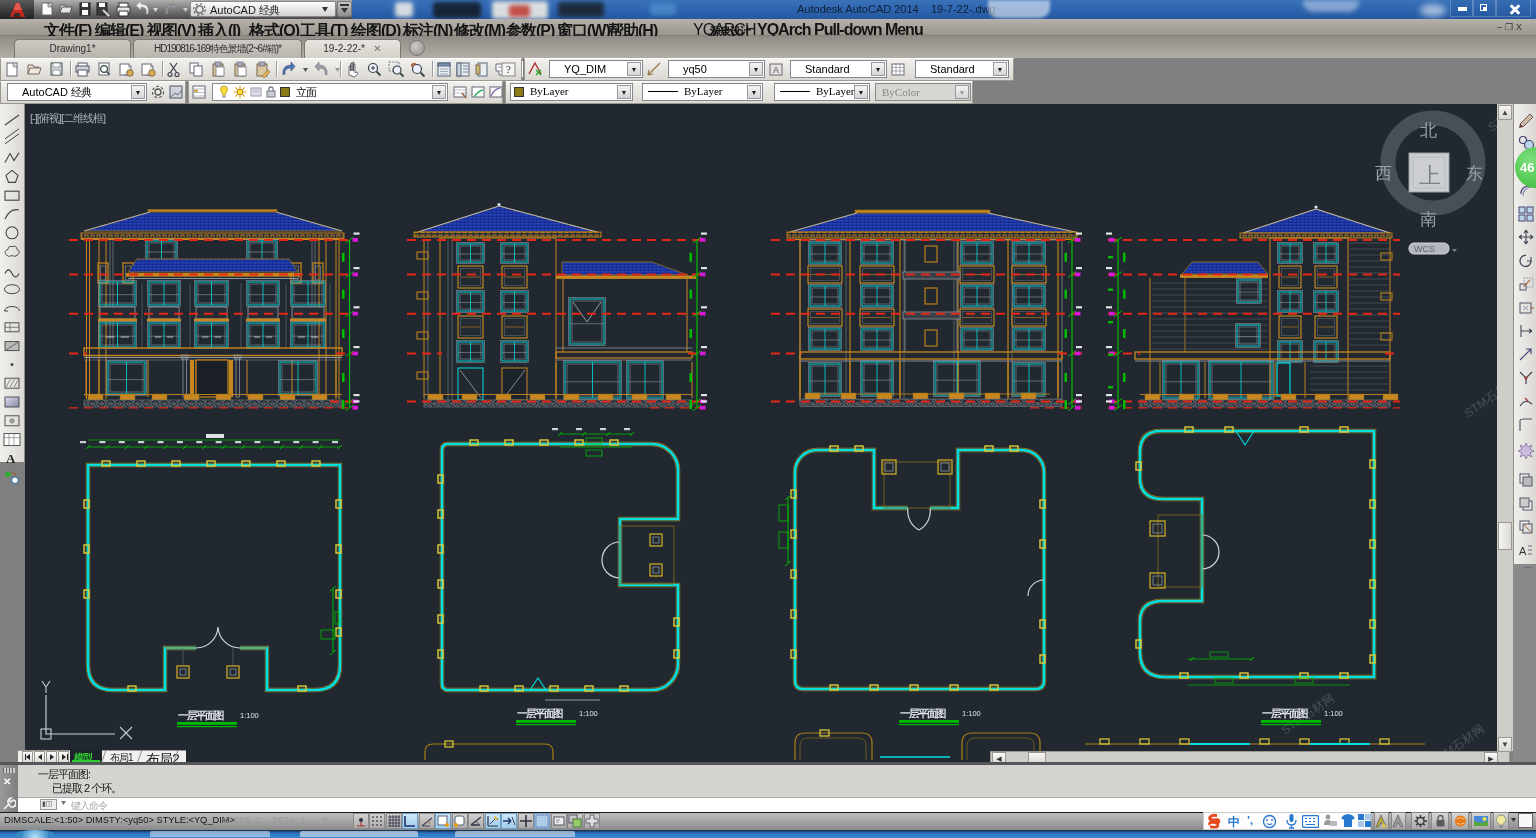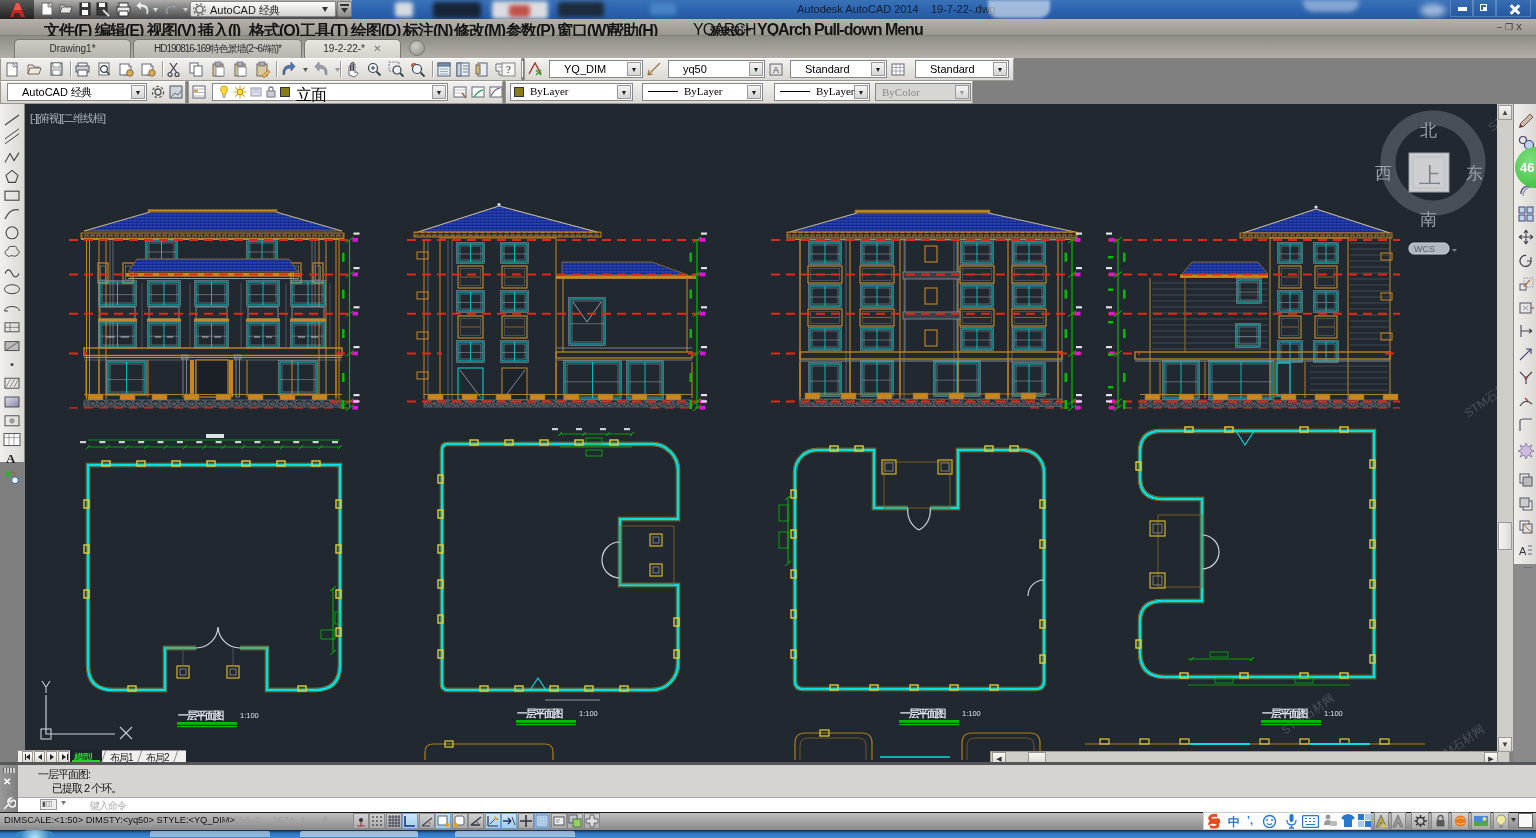--- a/index.html
+++ b/index.html
@@ -287,21 +287,21 @@
   </svg>
 <svg class="abs" style="left:248px;top:84px" width="17" height="17" viewBox="0 0 17 17">
     <rect x="3" y="4" width="10" height="8" fill="#dde" stroke="#99a"></rect>
     <path d="M5 6 l6 0 M5 8 l6 0" stroke="#aab" stroke-width=".6"></path>
   </svg>
 <svg class="abs" style="left:263px;top:84px" width="17" height="17" viewBox="0 0 17 17">
     <rect x="4" y="7" width="8" height="6" fill="#c9cdd4" stroke="#778"></rect>
     <path d="M6 7 L6 4 q2 -2 4 0 l0 3" fill="none" stroke="#778" stroke-width="1.2"></path>
   </svg>
 <div class="abs" style="left:280px;top:87px;width:10px;height:10px;background:#8a7a18;border:1px solid #333"></div>
-<div class="abs cjk" style="left:296px;top:85px;font-size:16px">立面</div>
+<div class="abs cjk" style="left:296px;top:85px;font-size:11px">立面</div>
 <svg class="abs" style="left:452px;top:84px" width="17" height="17" viewBox="0 0 17 17">
     <rect x="2" y="3" width="12" height="10" fill="#fff" stroke="#667"></rect>
     <path d="M2 6 l12 0 M2 9 l12 0" stroke="#99a" stroke-width=".6"></path>
     <path d="M10 9 l4 5" stroke="#964" stroke-width="1.6"></path>
   </svg>
 <svg class="abs" style="left:470px;top:84px" width="17" height="17" viewBox="0 0 17 17">
     <rect x="2" y="3" width="12" height="10" fill="#fff" stroke="#667"></rect>
     <path d="M4 13 q4 -6 9 -7" stroke="#3a6" stroke-width="1.3" fill="none"></path>
   </svg>
 <svg class="abs" style="left:488px;top:84px" width="17" height="17" viewBox="0 0 17 17">
@@ -1400,42 +1400,42 @@
 <div class="abs" style="left:26px;top:754px;width:4px;height:6px;background:#222;clip-path:polygon(100% 0,100% 100%,0 50%)"></div>
 <div class="abs" style="left:24.5px;top:754px;width:1.2px;height:6px;background:#222"></div>
 <div class="abs" style="left:38px;top:754px;width:4px;height:6px;background:#222;clip-path:polygon(100% 0,100% 100%,0 50%)"></div>
 <div class="abs" style="left:50px;top:754px;width:4px;height:6px;background:#222;clip-path:polygon(0 0,100% 50%,0 100%)"></div>
 <div class="abs" style="left:62px;top:754px;width:4px;height:6px;background:#222;clip-path:polygon(0 0,100% 50%,0 100%)"></div>
 <div class="abs" style="left:66.5px;top:754px;width:1.2px;height:6px;background:#222"></div>
 <div class="abs" style="left:70px;top:750px;width:32px;height:14px;background:#1e242c"></div>
 <div class="abs cjk" style="left:74px;top:751px;font-size:10px;color:#2ecc2e;font-weight:bold">模型</div>
 <div class="abs" style="left:72px;top:760px;width:28px;height:3px;background:#2ecc2e"></div>
 <div class="abs cjk" style="left:110px;top:751px;font-size:10px;color:#222">布局1</div>
-<div class="abs cjk" style="left:146px;top:751px;font-size:10px;color:#222">布局2</div>
+<div class="abs cjk" style="left:146px;top:751px;font-size:14px;color:#222">布局2</div>
 <div class="abs" style="left:103px;top:750px;width:1px;height:14px;background:#888;transform:skewX(-20deg)"></div>
 <div class="abs" style="left:139px;top:750px;width:1px;height:14px;background:#888;transform:skewX(-20deg)"></div>
 <div class="abs" style="left:175px;top:750px;width:1px;height:14px;background:#888;transform:skewX(-20deg)"></div>
 <div class="abs" style="left:990px;top:751px;width:520px;height:14px;background:#cfcdc8;border:1px solid #9a988f"></div>
 <div class="abs" style="left:992px;top:752px;width:14px;height:12px;background:linear-gradient(180deg,#fdfdfd,#dcdad6);border:1px solid #9a988f;font-size:7px;color:#333;text-align:center;line-height:11px">◀</div>
 <div class="abs" style="left:1484px;top:752px;width:14px;height:12px;background:linear-gradient(180deg,#fdfdfd,#dcdad6);border:1px solid #9a988f;font-size:7px;color:#333;text-align:center;line-height:11px">▶</div>
 <div class="abs" style="left:1028px;top:752px;width:18px;height:12px;background:linear-gradient(180deg,#f8f7f5,#dcdad6);border:1px solid #9a988f"></div>
 <div id="cmdwin" class="abs"></div>
 <div id="cmdside" class="abs"></div>
 <div class="abs" style="left:3px;top:768px;width:12px;height:5px;background:repeating-linear-gradient(90deg,#666 0 1px,#ccc 1px 3px)"></div>
 <div class="abs" style="left:3px;top:776px;width:12px;height:12px;color:#fff;font-size:10px;font-weight:bold">✕</div>
 <svg class="abs" style="left:2px;top:797px" width="14" height="14" viewBox="0 0 14 14">
     <path d="M2 12 L7 7 M7 7 a3.5 3.5 0 1 0 4 -4 l-2 2 l-2 -2 l2 -2 a3.5 3.5 0 0 0 -2 6 Z" stroke="#f4f4f4" stroke-width="1.6" fill="none"></path>
   </svg>
 <div class="abs cjk" style="left:38px;top:767px;font-size:11px;color:#111">一层平面图:</div>
 <div class="abs cjk" style="left:52px;top:781px;font-size:11px;color:#111">已提取 2 个环。</div>
 <div id="cmdin" class="abs"></div>
 <div class="abs" style="left:40px;top:799px;width:17px;height:11px;border:1px solid #999;background:#eee"></div>
 <div class="abs" style="left:42px;top:800px;font-size:7px;color:#555">▮◫</div>
 <div class="abs" style="left:61px;top:801px;width:5px;height:4px;background:#777;clip-path:polygon(0 0,100% 0,50% 100%)"></div>
-<div class="abs cjk" style="left:90px;top:799px;font-size:10px;color:#aaa">键入命令</div>
+<div class="abs cjk" style="left:71px;top:799px;font-size:10px;color:#aaa">键入命令</div>
 <div id="statusbar" class="abs"></div>
 <div class="abs" style="left:4px;top:815px;font-size:9.3px;font-family:Liberation Sans, sans-serif;color:#111;white-space:pre">DIMSCALE:&lt;1:50&gt; DIMSTY:&lt;yq50&gt; STYLE:&lt;YQ_DIM&gt;</div>
 <div class="abs" style="left:222px;top:815px;font-size:9.3px;font-family:'Liberation Mono',monospace;color:#9b9b9b">12556.2, 3674.1 , 0</div>
 <div class="stbtn" style="left:353px;top:813px"></div>
 <svg class="abs" style="left:353px;top:813px" width="16" height="16" viewBox="0 0 16 16">
     <circle cx="8" cy="7" r="2" fill="#334"></circle>
     <path d="M8 9 v4 M4 13 h8" stroke="#a33" stroke-width="1.2" fill="none"></path>
   </svg>
 <div class="stbtn" style="left:369px;top:813px"></div>
 <svg class="abs" style="left:369px;top:813px" width="16" height="16" viewBox="0 0 16 16">

